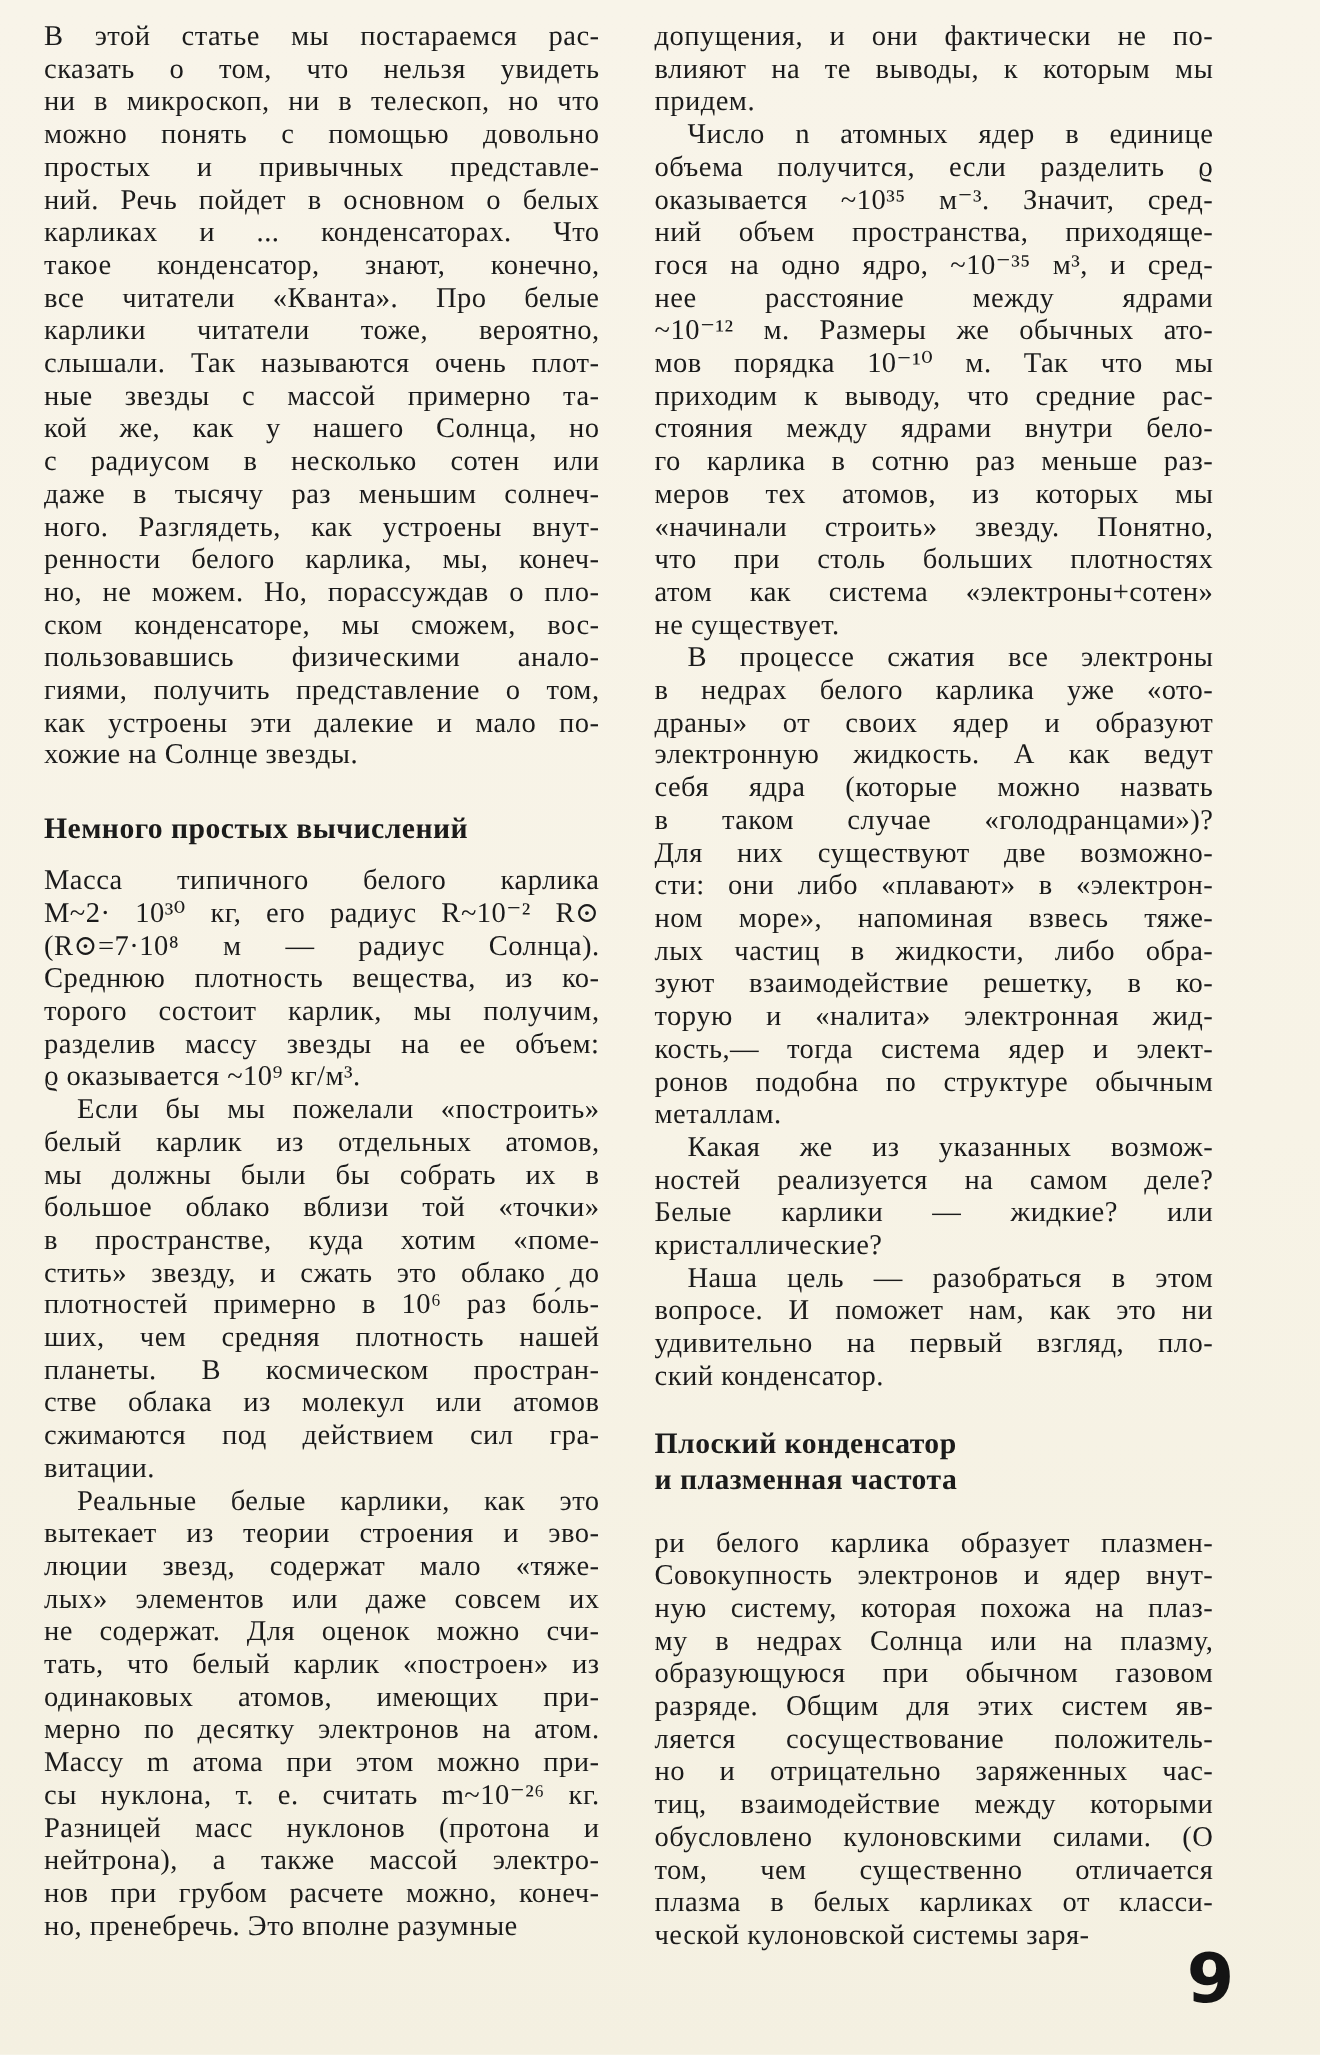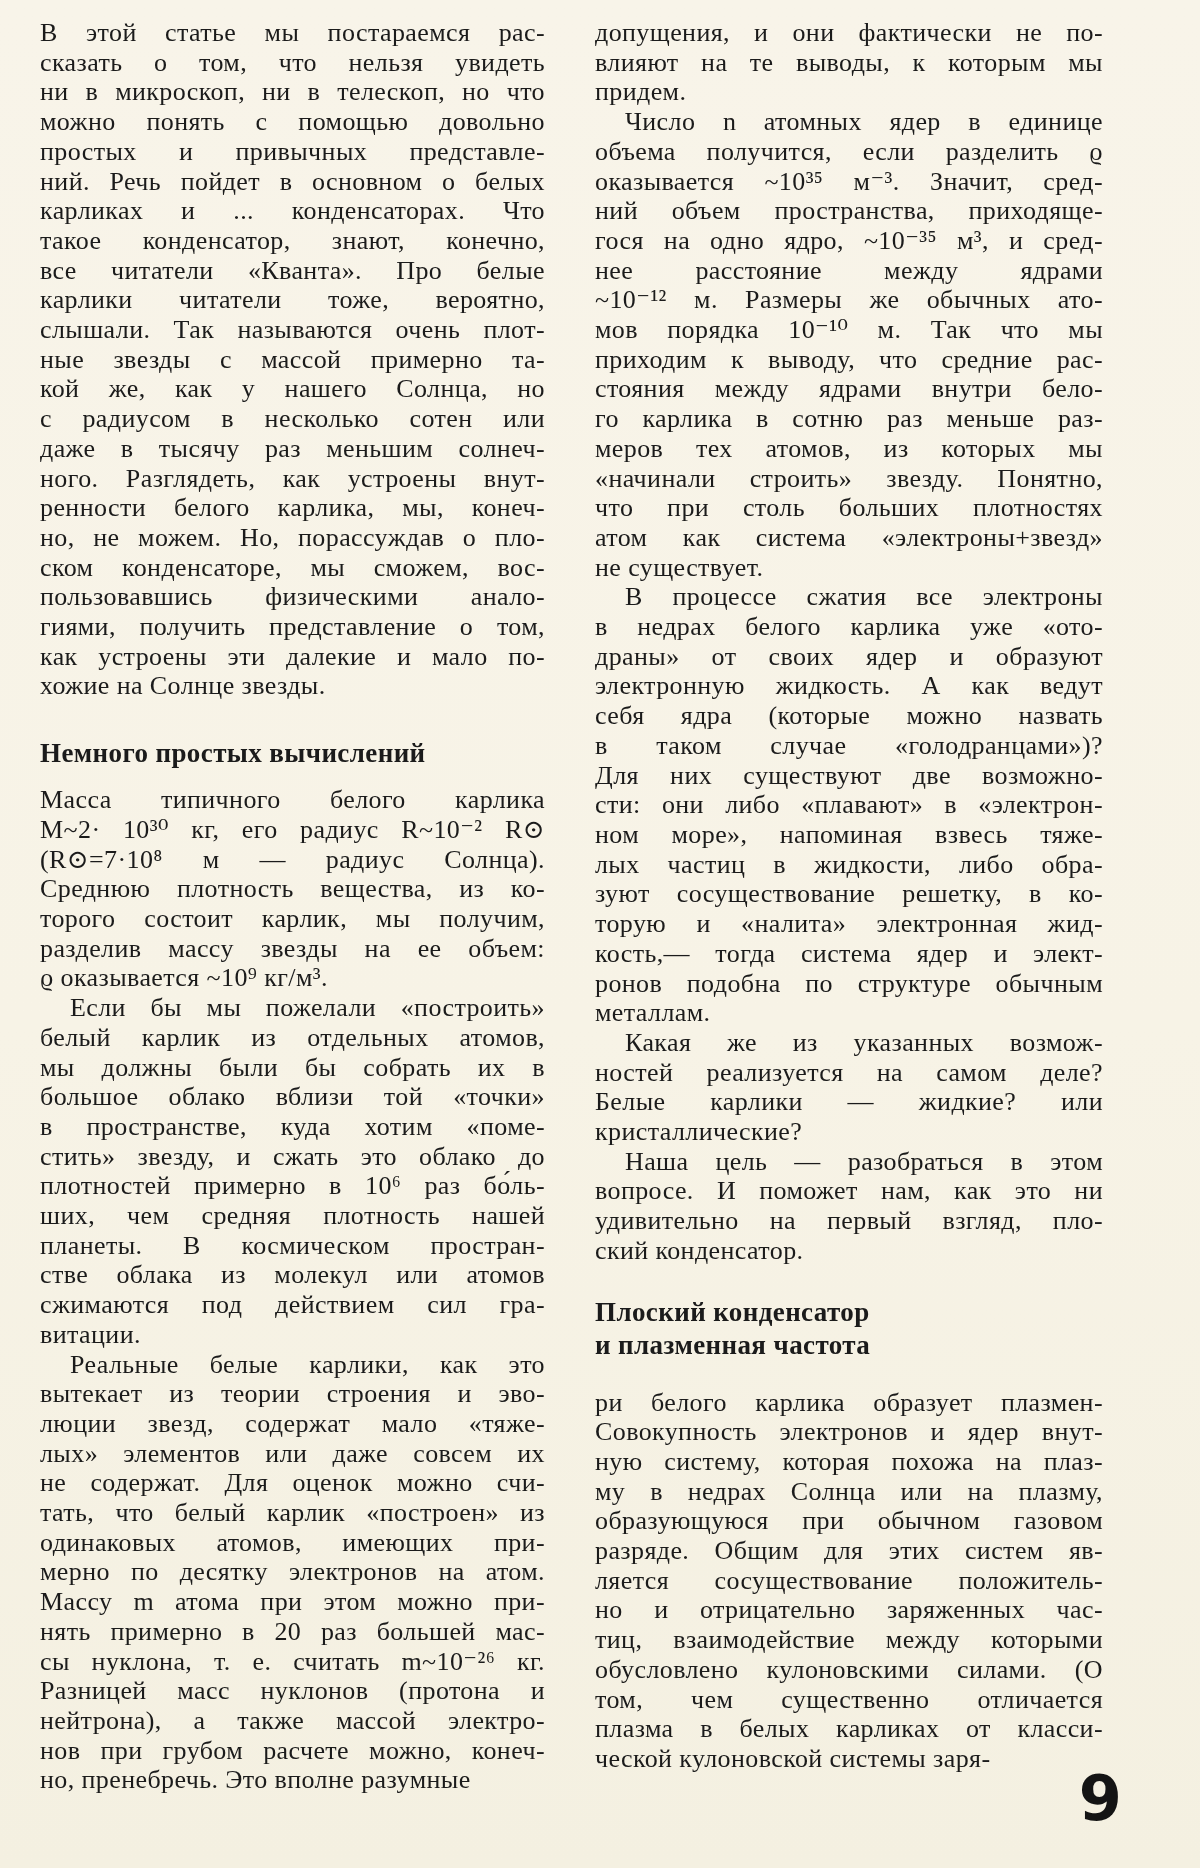--- a/index.html
+++ b/index.html
@@ -128,21 +128,20 @@
       <div class="para indent">
           <div class="line">Реальные белые карлики, как это</div>
           <div class="line">вытекает из теории строения и эво-</div>
           <div class="line">люции звезд, содержат мало «тяже-</div>
           <div class="line">лых» элементов или даже совсем их</div>
           <div class="line">не содержат. Для оценок можно счи-</div>
           <div class="line">тать, что белый карлик «построен» из</div>
           <div class="line">одинаковых атомов, имеющих при-</div>
           <div class="line">мерно по десятку электронов на атом.</div>
           <div class="line">Массу m атома при этом можно при-</div>
-          <div class="line">нять примерно в 20 раз большей мас-</div>
           <div class="line">сы нуклона, т. е. считать m~10⁻²⁶ кг.</div>
           <div class="line">Разницей масс нуклонов (протона и</div>
           <div class="line">нейтрона), а также массой электро-</div>
           <div class="line">нов при грубом расчете можно, конеч-</div>
           <div class="line last">но, пренебречь. Это вполне разумные</div>
         </div>
     </div>
 
     <div class="col col-right">
       <div class="para">
@@ -158,35 +157,35 @@
           <div class="line">гося на одно ядро, ~10⁻³⁵ м³, и сред-</div>
           <div class="line">нее расстояние между ядрами</div>
           <div class="line">~10⁻¹² м. Размеры же обычных ато-</div>
           <div class="line">мов порядка 10⁻¹⁰ м. Так что мы</div>
           <div class="line">приходим к выводу, что средние рас-</div>
           <div class="line">стояния между ядрами внутри бело-</div>
           <div class="line">го карлика в сотню раз меньше раз-</div>
           <div class="line">меров тех атомов, из которых мы</div>
           <div class="line">«начинали строить» звезду. Понятно,</div>
           <div class="line">что при столь больших плотностях</div>
-          <div class="line">атом как система «электроны+звезд»</div>
+          <div class="line">атом как система «электроны+сотен»</div>
           <div class="line last">не существует.</div>
         </div>
       <div class="para indent">
           <div class="line">В процессе сжатия все электроны</div>
           <div class="line">в недрах белого карлика уже «ото-</div>
           <div class="line">драны» от своих ядер и образуют</div>
           <div class="line">электронную жидкость. А как ведут</div>
           <div class="line">себя ядра (которые можно назвать</div>
           <div class="line">в таком случае «голодранцами»)?</div>
           <div class="line">Для них существуют две возможно-</div>
           <div class="line">сти: они либо «плавают» в «электрон-</div>
           <div class="line">ном море», напоминая взвесь тяже-</div>
           <div class="line">лых частиц в жидкости, либо обра-</div>
-          <div class="line">зуют сосуществование решетку, в ко-</div>
+          <div class="line">зуют взаимодействие решетку, в ко-</div>
           <div class="line">торую и «налита» электронная жид-</div>
           <div class="line">кость,— тогда система ядер и элект-</div>
           <div class="line">ронов подобна по структуре обычным</div>
           <div class="line last">металлам.</div>
         </div>
       <div class="para indent">
           <div class="line">Какая же из указанных возмож-</div>
           <div class="line">ностей реализуется на самом деле?</div>
           <div class="line">Белые карлики — жидкие? или</div>
           <div class="line last">кристаллические?</div>

